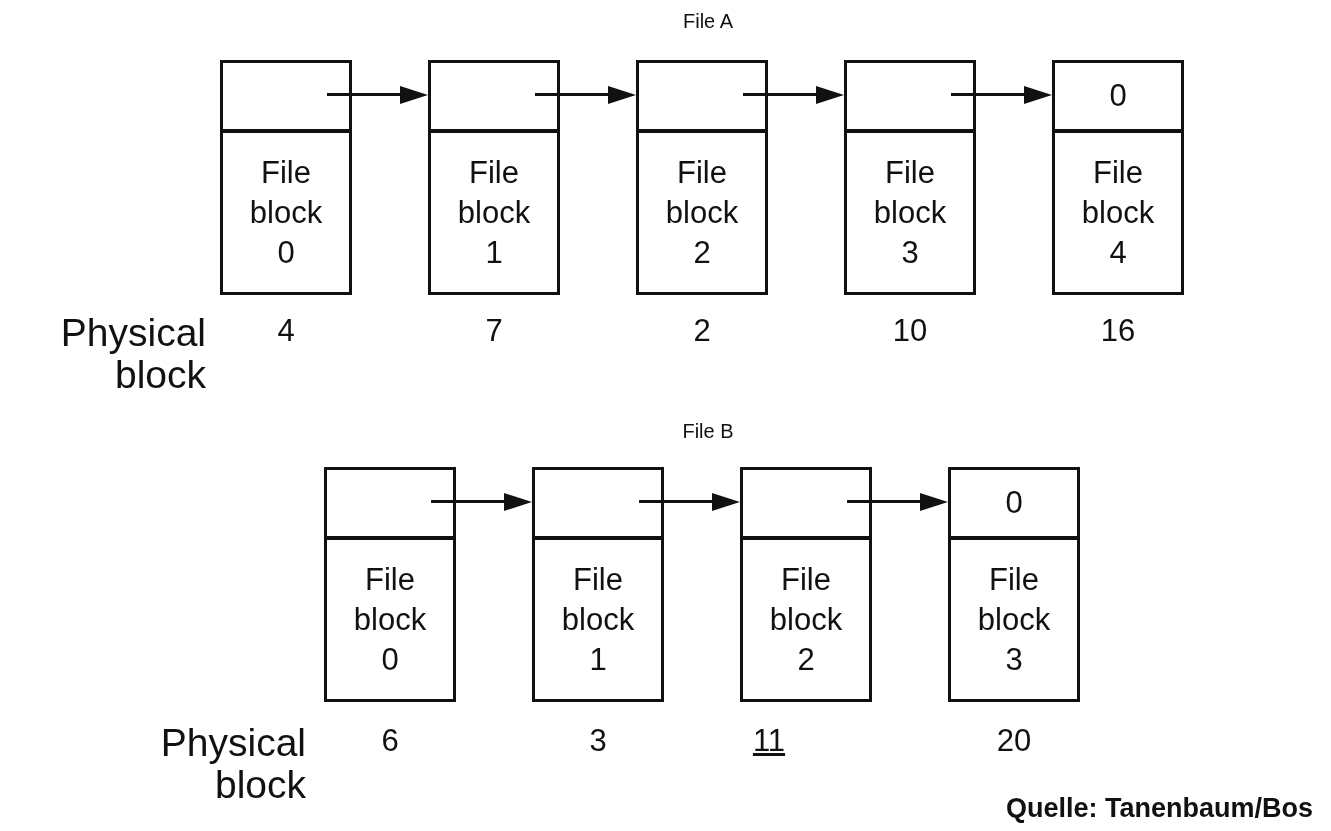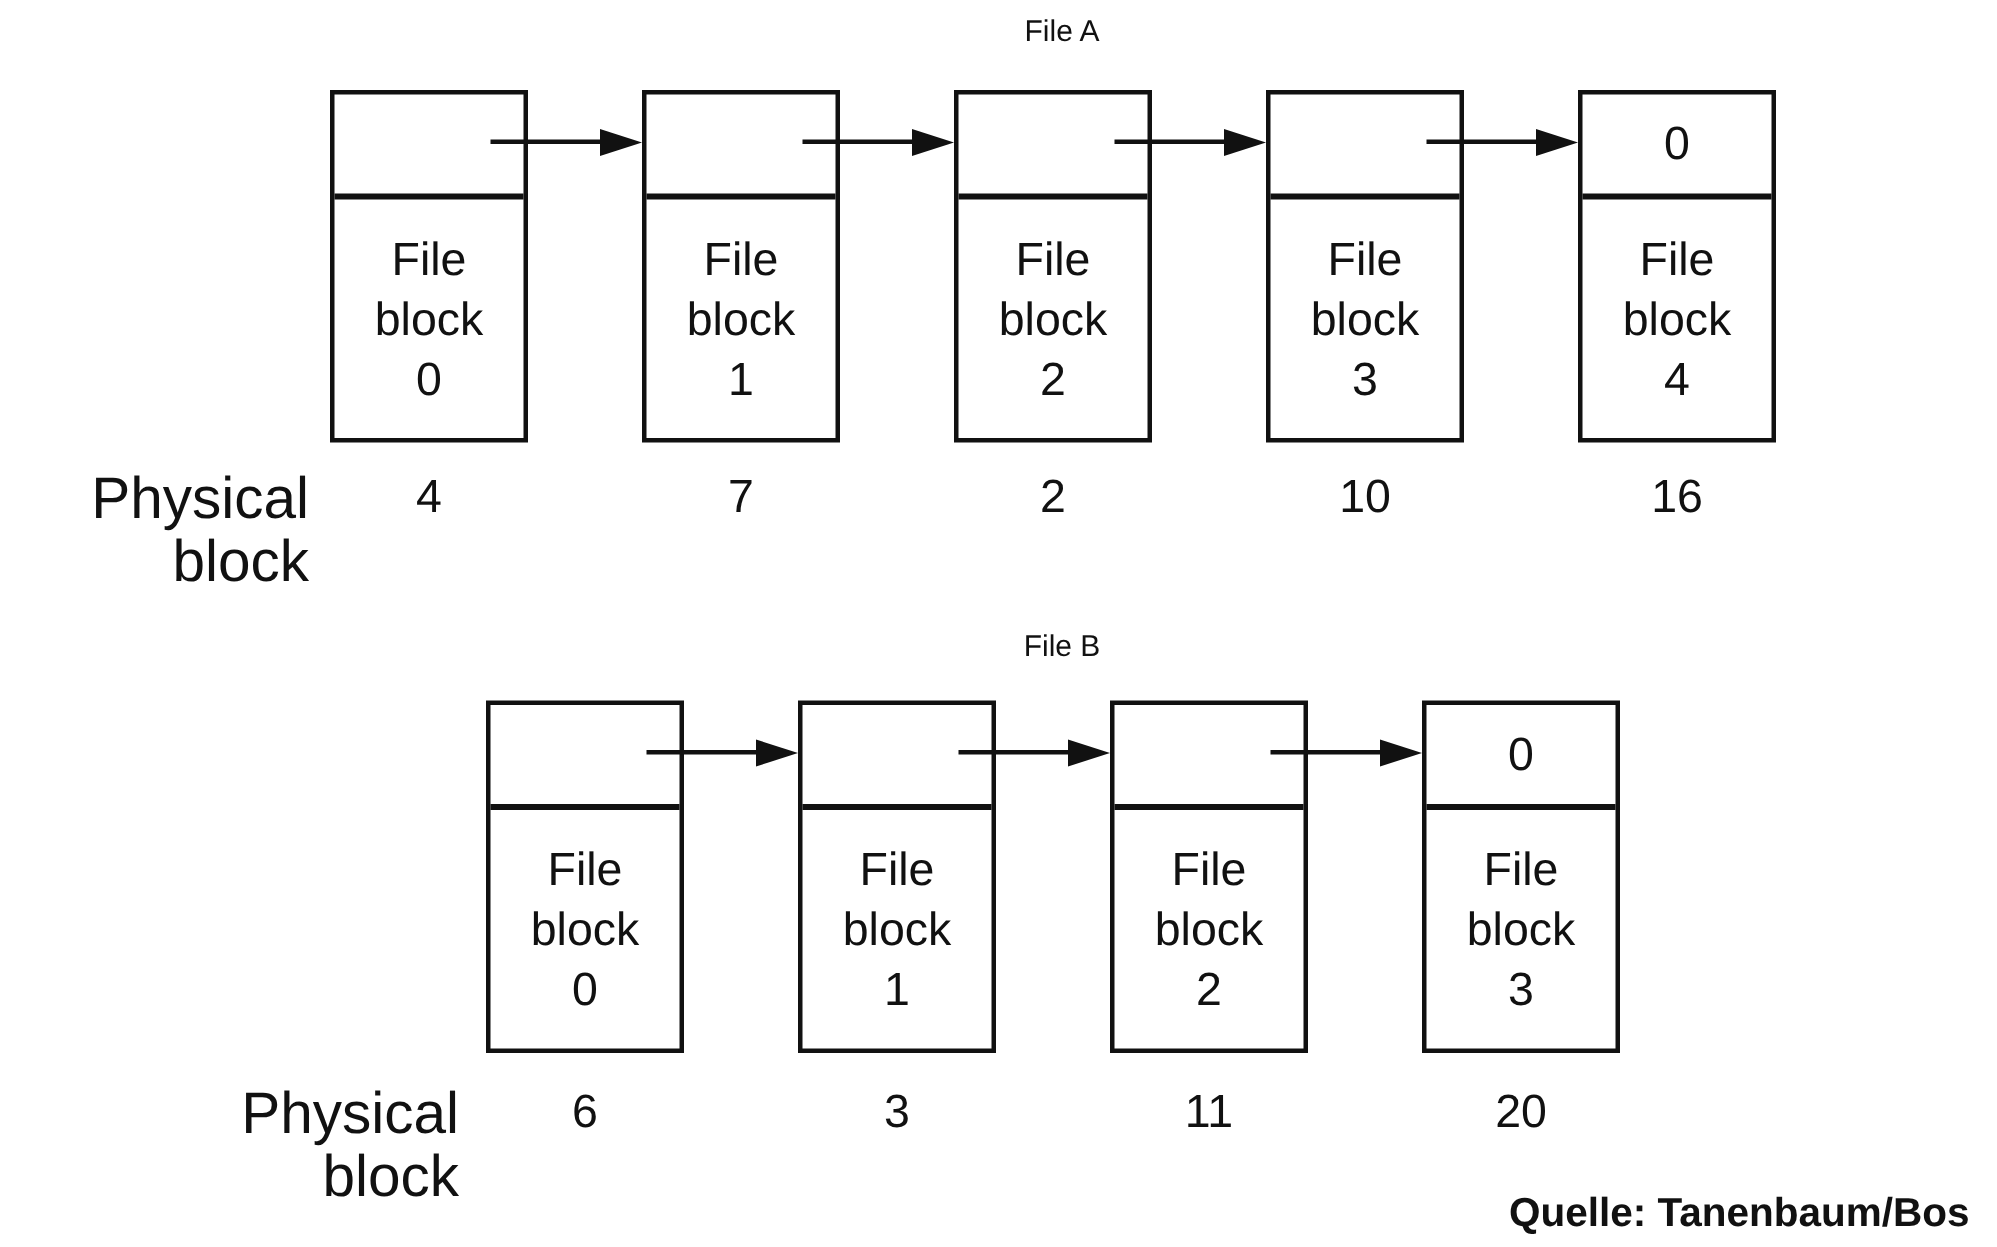--- a/index.html
+++ b/index.html
@@ -169,18 +169,18 @@
   </div>
   <div class="arrow" style="left:847px; top:493px; width:101px;">
     <div class="arrow-line"></div>
       <div class="arrow-head"></div>
   </div>
 
   <div class="plabel" style="left:140px; top:722px;">Physical
 block</div>
   <div class="pnum" style="left:324px; top:720px;">6</div>
   <div class="pnum" style="left:532px; top:720px;">3</div>
-  <div class="pnum" style="left:740px; top:720px;">11</div>
+  <div class="pnum" style="left:703px; top:720px;text-decoration:underline;">11</div>
   <div class="pnum" style="left:948px; top:720px;">20</div>
 
   <div class="caption">Quelle: Tanenbaum/Bos</div>
 
 </div>
 
 </body></html>

